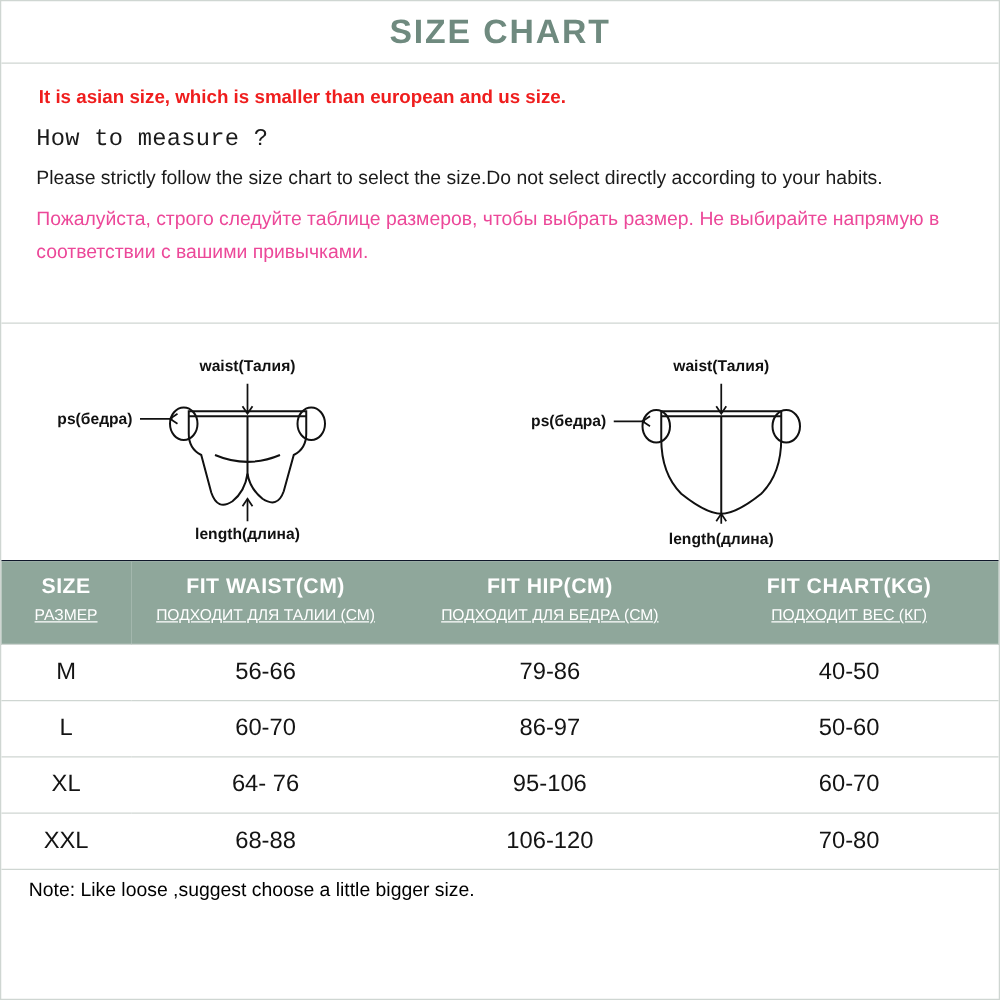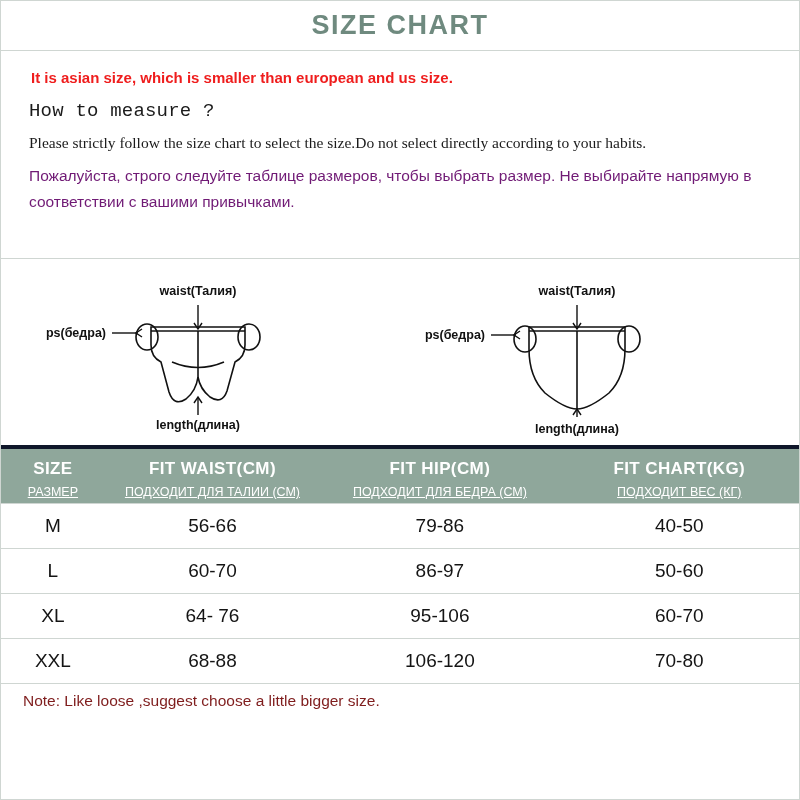--- a/index.html
+++ b/index.html
@@ -54,34 +54,33 @@
     font-size: 19px;
     margin: 0 0 8px 6px;
     letter-spacing: 0.2px;
     font-family: Liberation Mono, monospace;
   }
   .note-line {
     color: #1b1b1b;
     font-size: 15.5px;
     line-height: 1.72;
     margin: 0 0 0 6px;
-    font-family: Liberation Serif, serif;
   }
   .note-ru {
-    color: #701a75;
+    color: #ec4899;
     font-size: 15.5px;
     line-height: 1.72;
     margin: 6px 0 0 6px;
   }
 
   
   .illus {
     height: 190px;
     box-sizing: border-box;
-    border-bottom: 4px solid #0f172a;
+    border-bottom: 1px solid #0f172a;
     display: flex;
     align-items: center;
     justify-content: space-around;
     padding: 0 20px;
     text-align: center;
   }
   .illus svg { display: block; }
   .ill-label {
     font-size: 12.5px;
     font-weight: bold;
@@ -92,21 +91,21 @@
   
   table.size-table {
     width: 100%;
     border-collapse: collapse;
     table-layout: fixed;
   }
   table.size-table thead th {
     background: #8fa79b;
     color: #ffffff;
     border: none;
-    padding: 10px 4px 4px 4px;
+    padding: 10px 4px 16px 4px;
     vertical-align: middle;
   }
   .th-main {
     display: block;
     font-size: 17px;
     font-weight: bold;
     letter-spacing: 0.4px;
     margin-bottom: 6px;
   }
   .th-sub {
@@ -124,21 +123,21 @@
     height: 44px;
     box-sizing: border-box;
   }
   col.c1 { width: 13%; }
   col.c2 { width: 27%; }
   col.c3 { width: 30%; }
   col.c4 { width: 30%; }
 
   .footer-note {
     border-top: 1px solid #cfd6d2;
-    color: #7f1d1d;
+    color: #000000;
     font-size: 15.5px;
     padding: 8px 0 8px 22px;
     box-sizing: border-box;
   }
 </style>
 </head>
 <body>
 
 <div class="page">
 

